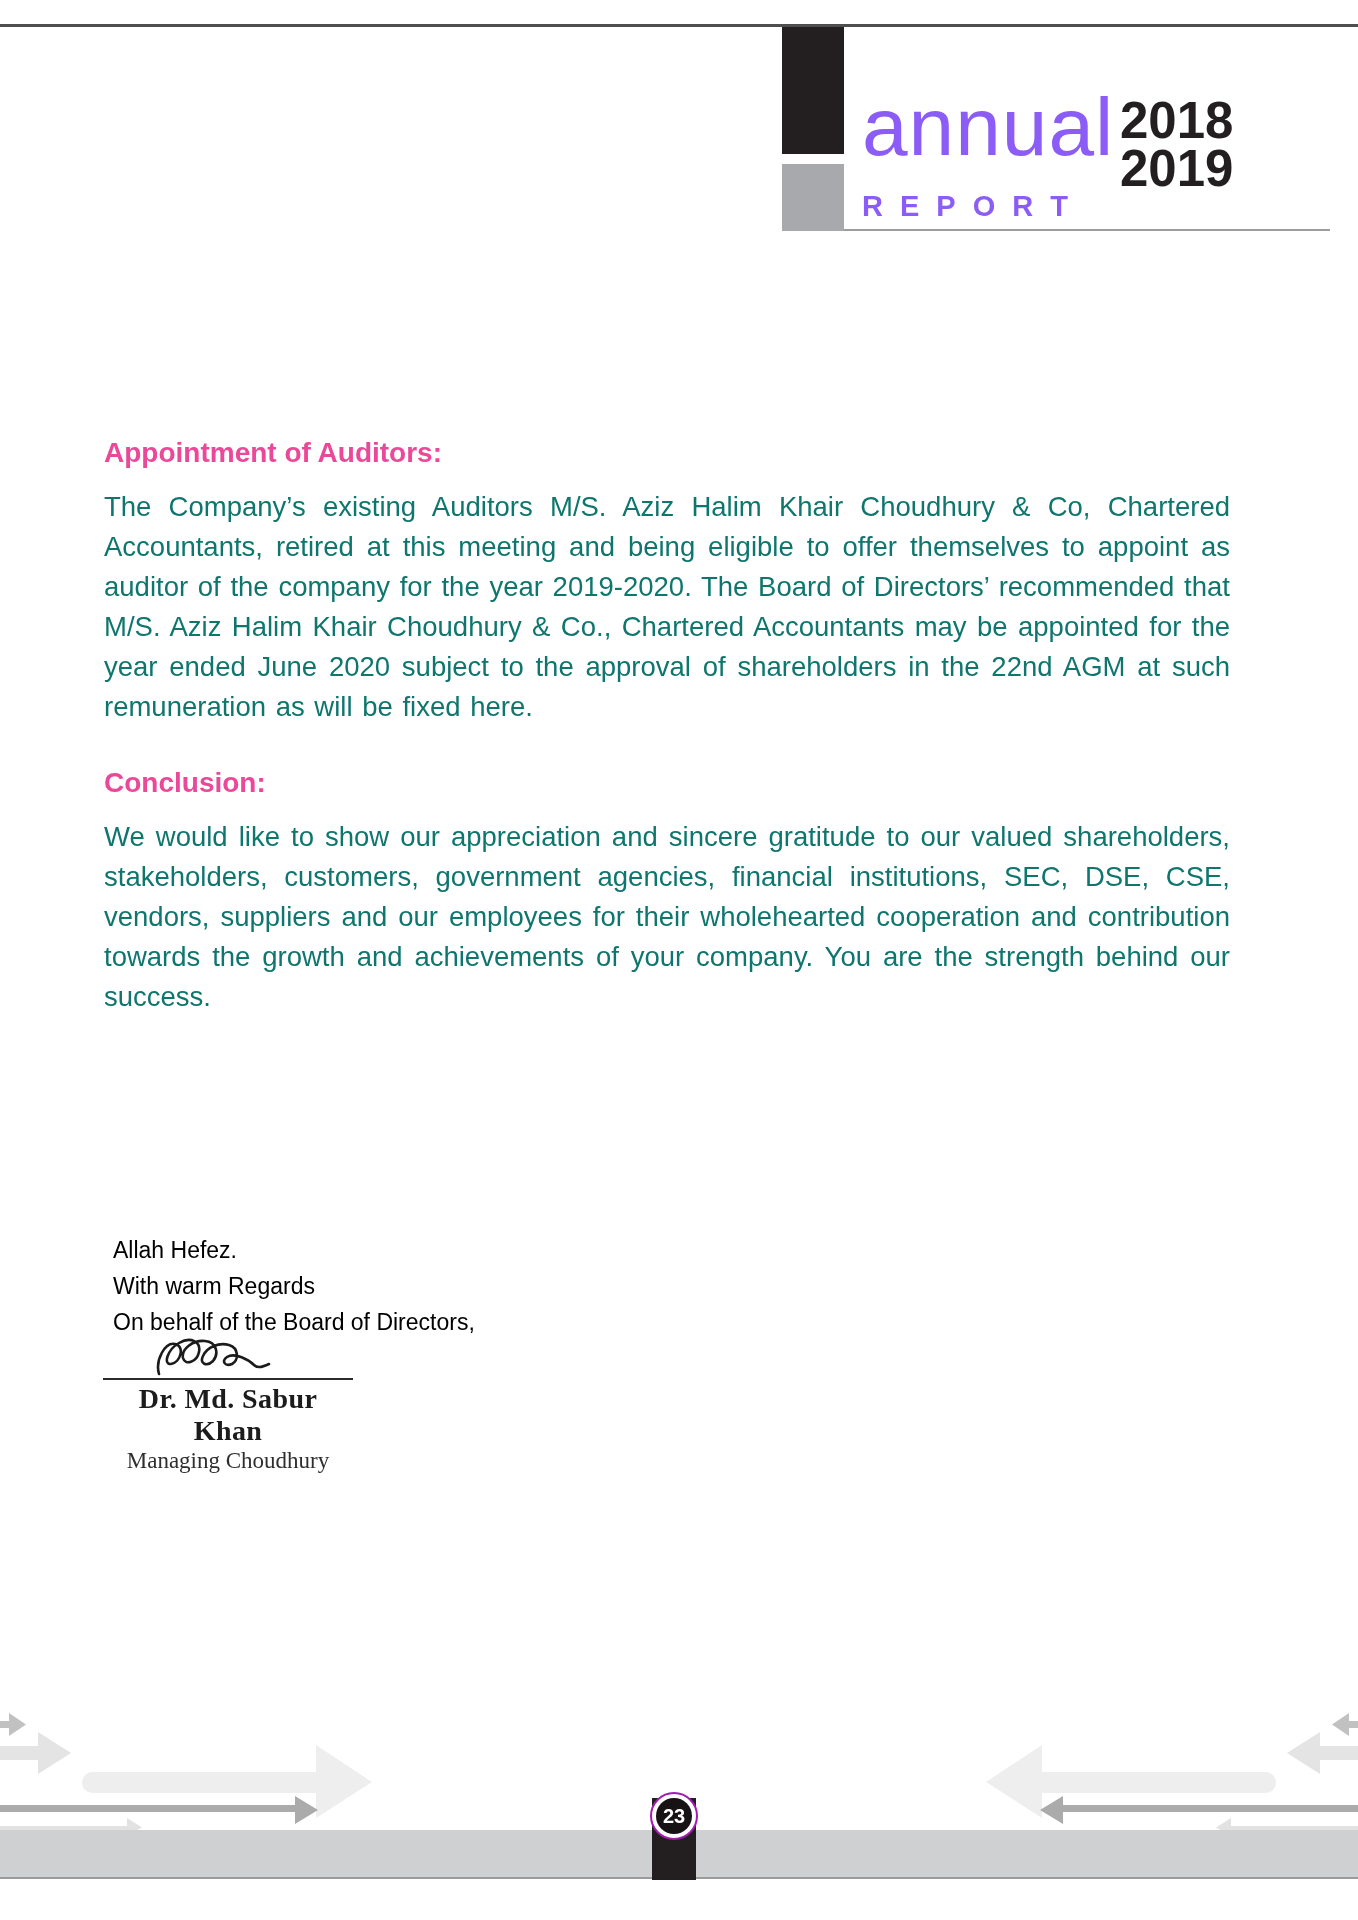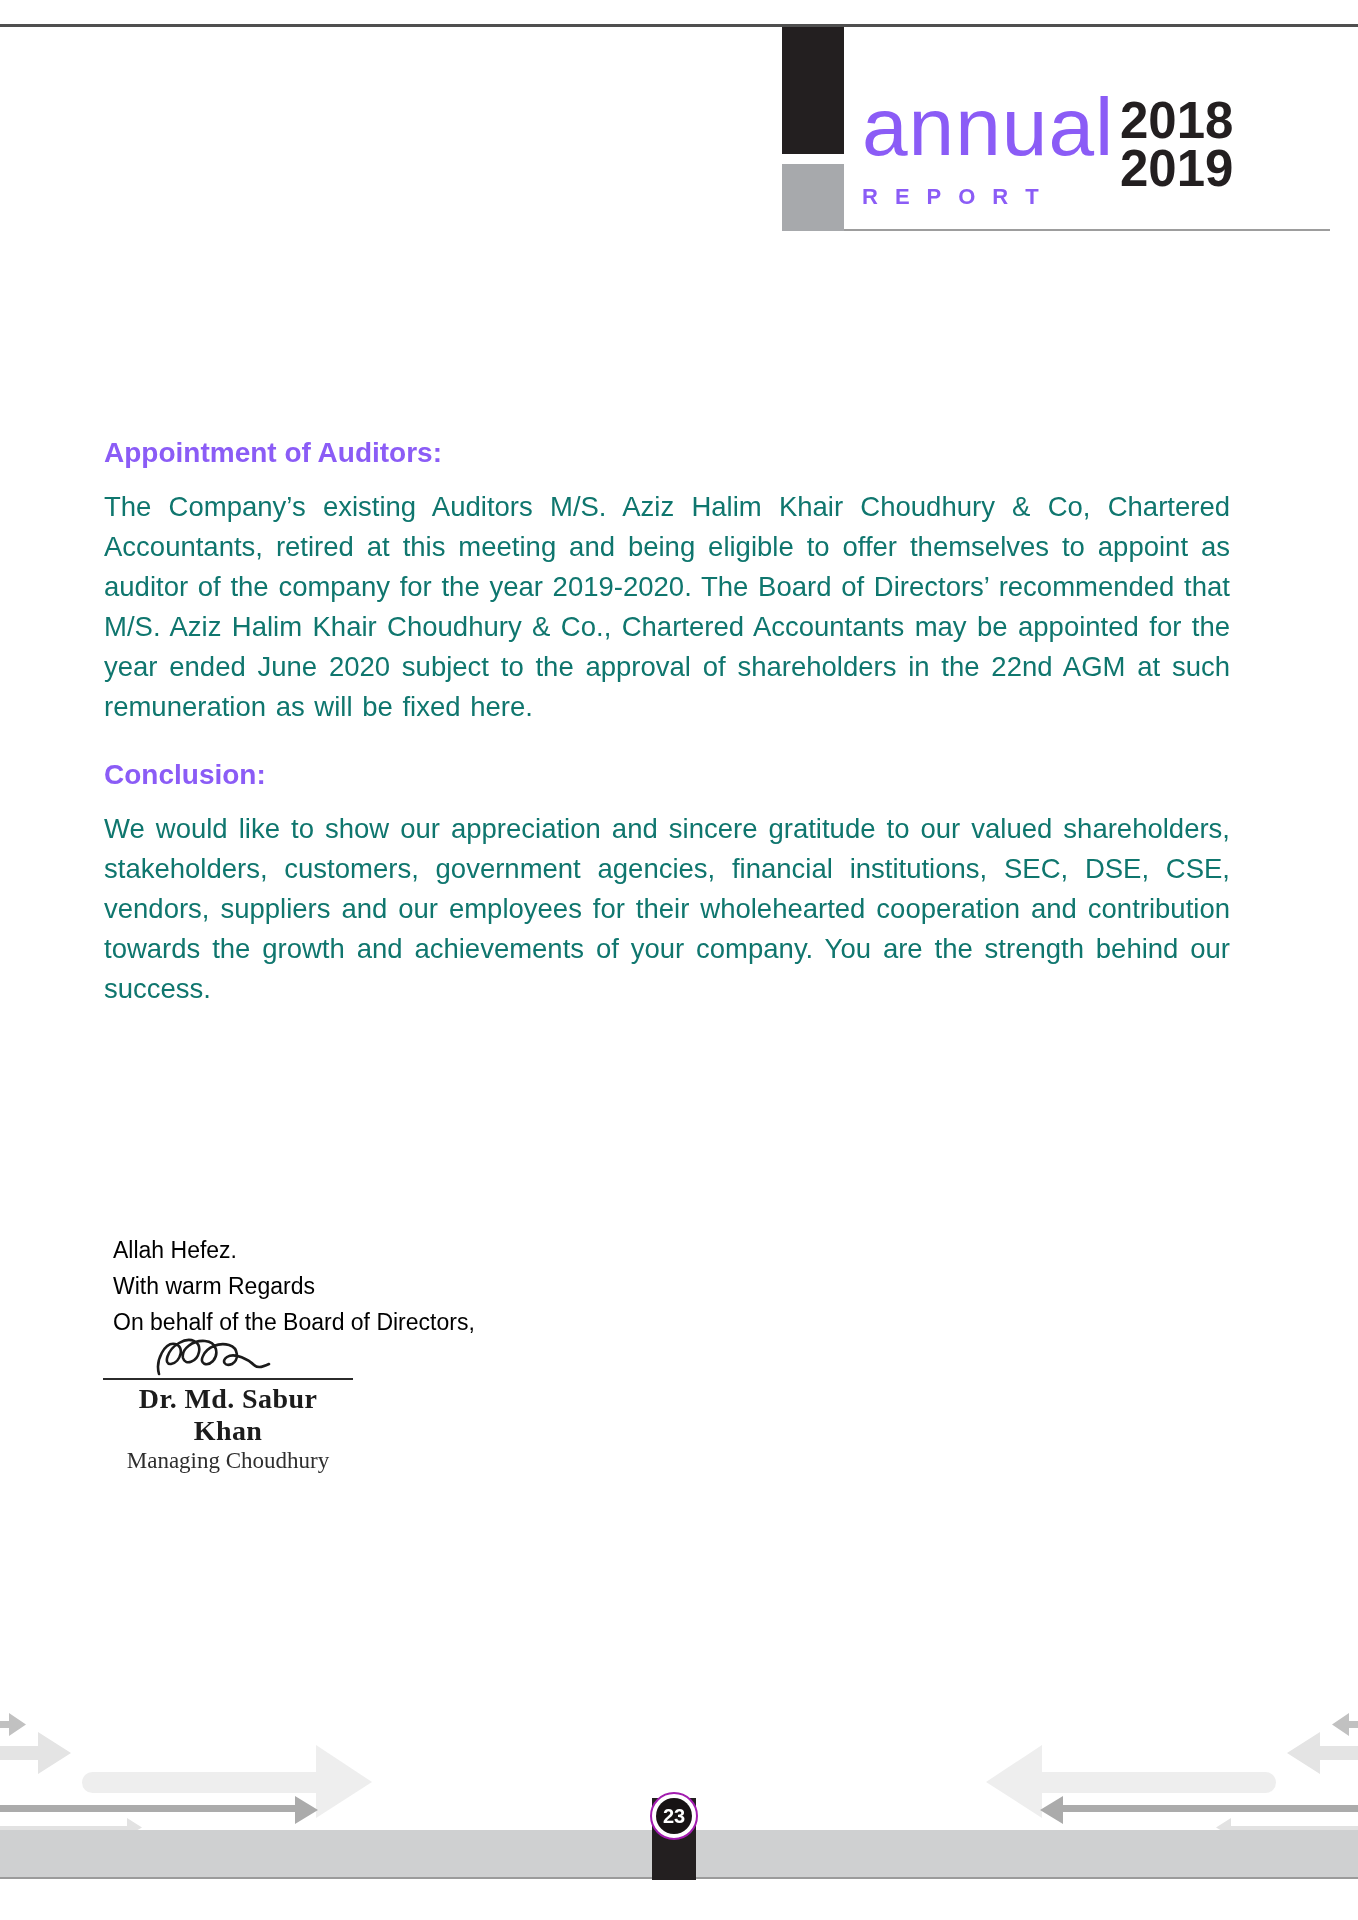--- a/index.html
+++ b/index.html
@@ -10,27 +10,27 @@
     font-family:"Liberation Sans", sans-serif;
     color:#2b2b2b;
   }
   
   .top-line{position:absolute;left:0;top:24px;width:1358px;height:3px;background:#4f4f4f;}
   .logo-dark{position:absolute;left:782px;top:27px;width:62px;height:127px;background:#231f20;}
   .logo-gray{position:absolute;left:782px;top:164px;width:62px;height:67px;background:#a7a9ac;}
   .header-underline{position:absolute;left:844px;top:229px;width:486px;height:2px;background:#9d9d9d;}
   .brand{position:absolute;left:862px;top:86px;color:#8b5cf6;}
   .brand-word{font-size:82px;line-height:1;letter-spacing:1px;font-weight:400;}
-  .brand-sub{font-size:22px;font-weight:700;letter-spacing:17px;margin-top:16px;white-space:nowrap;}
+  .brand-sub{font-size:29px;font-weight:700;letter-spacing:17px;margin-top:22px;white-space:nowrap;}
   .years{position:absolute;left:1120px;top:97px;color:#231f20;font-weight:800;font-size:51px;line-height:0.95;letter-spacing:0px;}
   
   .main-text{position:absolute;left:104px;top:437px;width:1126px;}
-  .section-heading{font-size:28px;font-weight:700;color:#8b5cf6;margin:0 0 18px 0;}
+  .section-heading{font-size:28px;font-weight:700;color:#ec4899;margin:0 0 18px 0;}
   .body-par{font-size:27.5px;line-height:40px;text-align:justify;margin:0 0 20px 0;word-spacing:2px;color:#0f766e;}
-  .heading-conclusion{margin-top:32px;}
+  .heading-conclusion{margin-top:40px;}
   .par-last{margin-top:24px;}
   
   .signoff{position:absolute;left:113px;top:1232px;font-size:23px;line-height:36px;color:#000000;}
   
   .signature{position:absolute;left:103px;top:1334px;width:250px;text-align:center;}
   .scribble{display:block;margin:0 auto -4px 52px;}
   .sig-line{width:250px;height:0;border-top:2px solid #2b2b2b;}
   .sig-name{font-family:"Liberation Serif", serif;font-size:28px;font-weight:700;color:#1c1c1c;margin-top:3px;letter-spacing:0.4px;}
   .sig-title{font-family:"Liberation Serif", serif;font-size:23px;color:#2e2e2e;margin-top:1px;}
   

